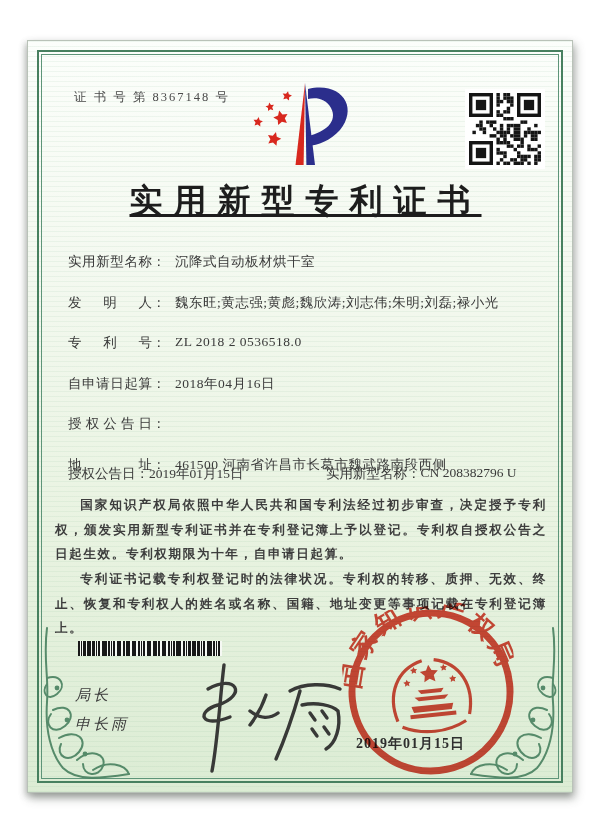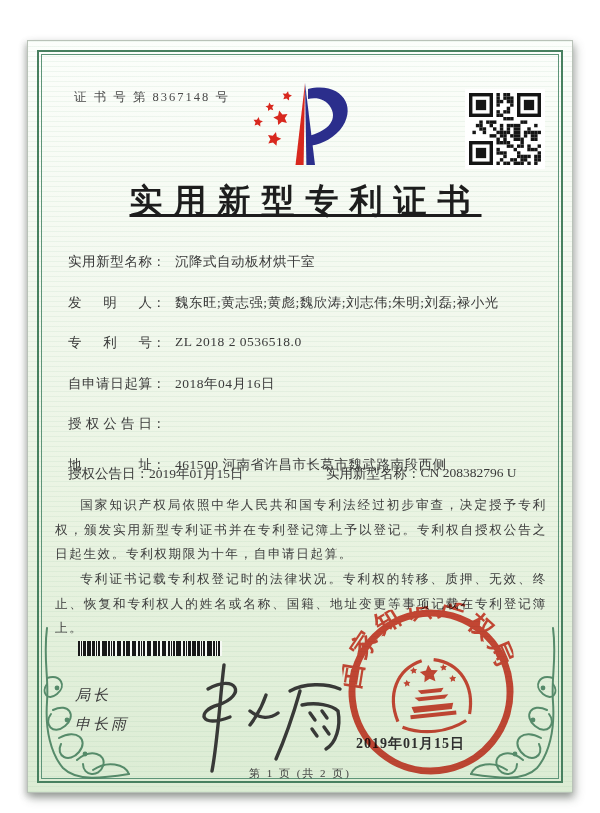--- a/index.html
+++ b/index.html
@@ -49,21 +49,21 @@
   .grant-row{
     position:absolute;left:40px;top:424px;width:490px;display:flex;
     font-size:13.5px;color:#3a3a3a;
   }
   .grant-pair{display:flex;}
   .grant-pair.first{width:258px;flex:0 0 258px;}
   .paragraphs{
     position:absolute;left:27px;top:452px;width:492px;
     font-size:12.6px;line-height:1.96;letter-spacing:1.6px;color:#3d3d3d;
   }
-  .paragraphs p{margin:0;text-indent:2em;text-align:justify;}
+  .paragraphs p{margin:0;text-indent:2em;text-align:justify;font-weight:bold;}
   .barcode{
     position:absolute;left:50px;top:600px;width:144px;height:15px;
     background-image:
       repeating-linear-gradient(90deg,#181818 0 2px,transparent 2px 5px),
       repeating-linear-gradient(90deg,#181818 0 1px,transparent 1px 7px),
       repeating-linear-gradient(90deg,#181818 0 1px,transparent 1px 3px);
     background-color:#f6f9f4;
   }
   .signer{
     position:absolute;left:47px;top:640px;
@@ -366,15 +366,14 @@
       <path d="M0,-9 L2.6,-3.6 L8.6,-2.8 L4.3,1.4 L5.3,7.3 L0,4.5 L-5.3,7.3 L-4.3,1.4 L-8.6,-2.8 L-2.6,-3.6 Z" transform="translate(15,-29) scale(0.42)"></path>
       <path d="M0,-9 L2.6,-3.6 L8.6,-2.8 L4.3,1.4 L5.3,7.3 L0,4.5 L-5.3,7.3 L-4.3,1.4 L-8.6,-2.8 L-2.6,-3.6 Z" transform="translate(-23,-17) scale(0.42)"></path>
       <path d="M0,-9 L2.6,-3.6 L8.6,-2.8 L4.3,1.4 L5.3,7.3 L0,4.5 L-5.3,7.3 L-4.3,1.4 L-8.6,-2.8 L-2.6,-3.6 Z" transform="translate(23,-17) scale(0.42)"></path>
       <path d="M -13 -9 L 13 -9 L 10 -5 L -10 -5 Z"></path>
       <path d="M -17 -2 L 17 -2 L 13 2 L -13 2 Z"></path>
       <path d="M -21 7 L 21 7 L 19 13 L -19 13 Z"></path>
       <rect x="-23" y="15" width="46" height="4"></rect>
     </g>
   </svg>
 
-  <div class="footer">第 1 页 (共 2 页)</div>
 
 </div>
 
 </body></html>

